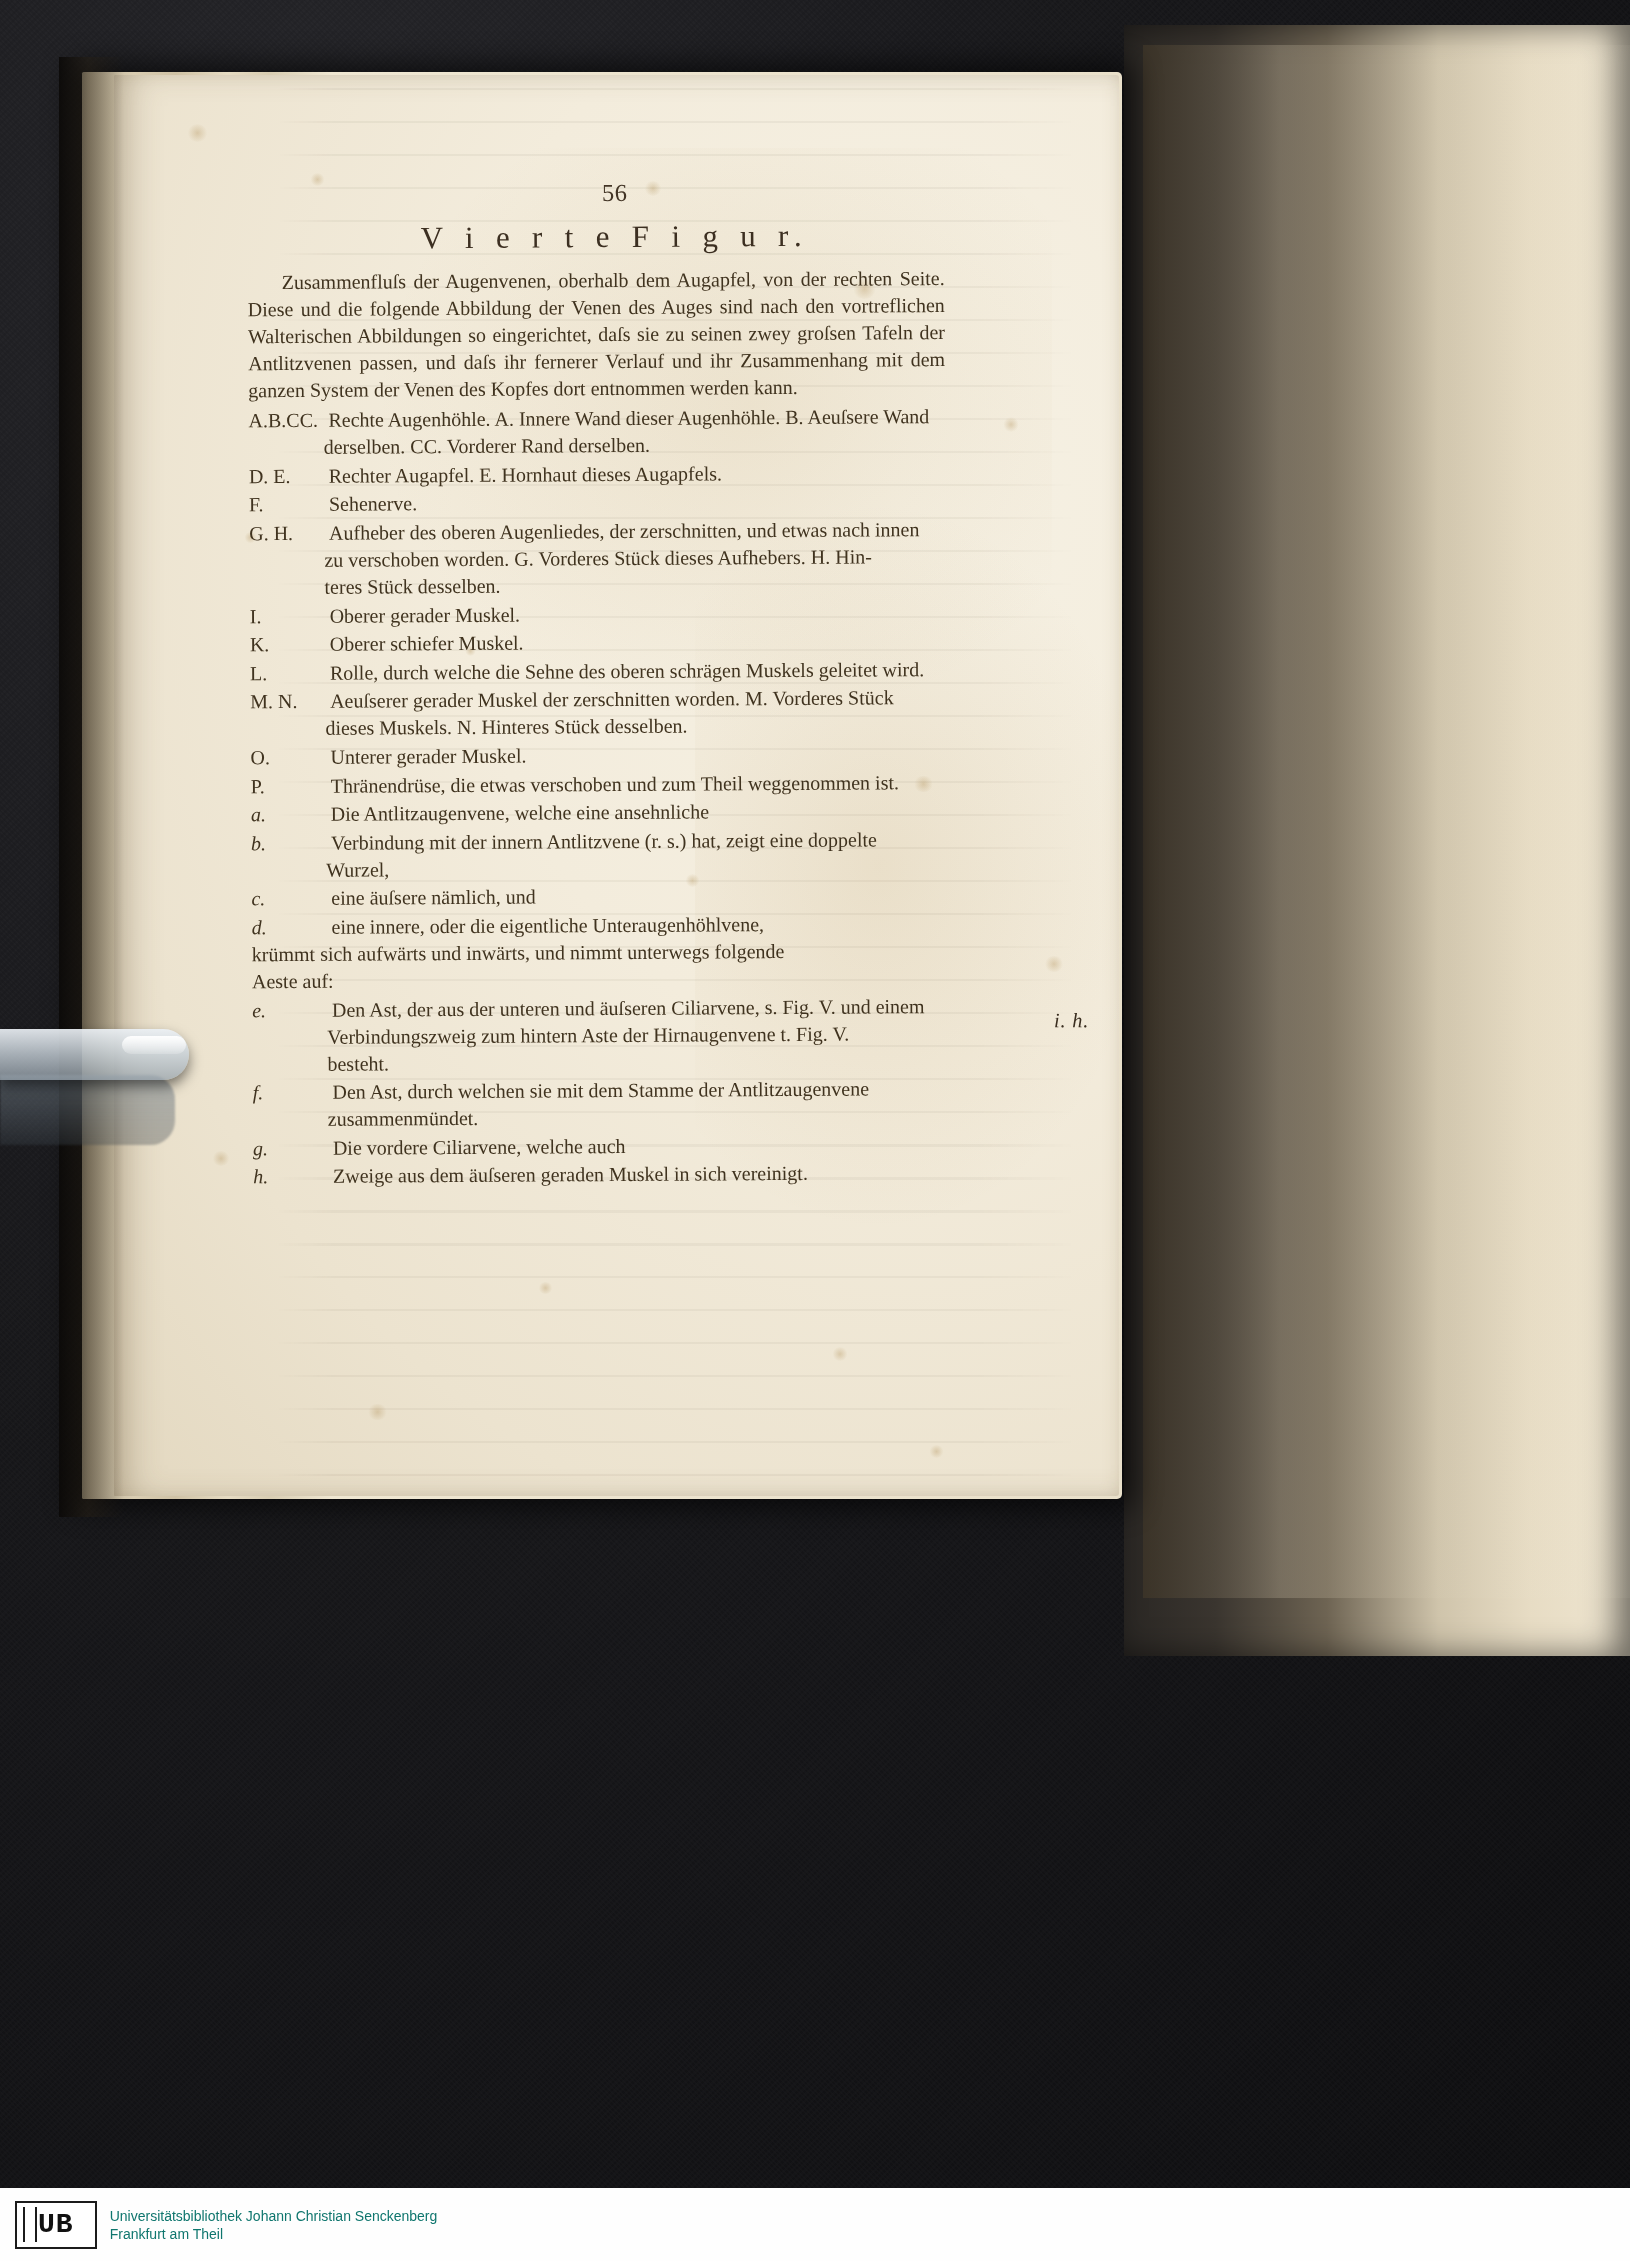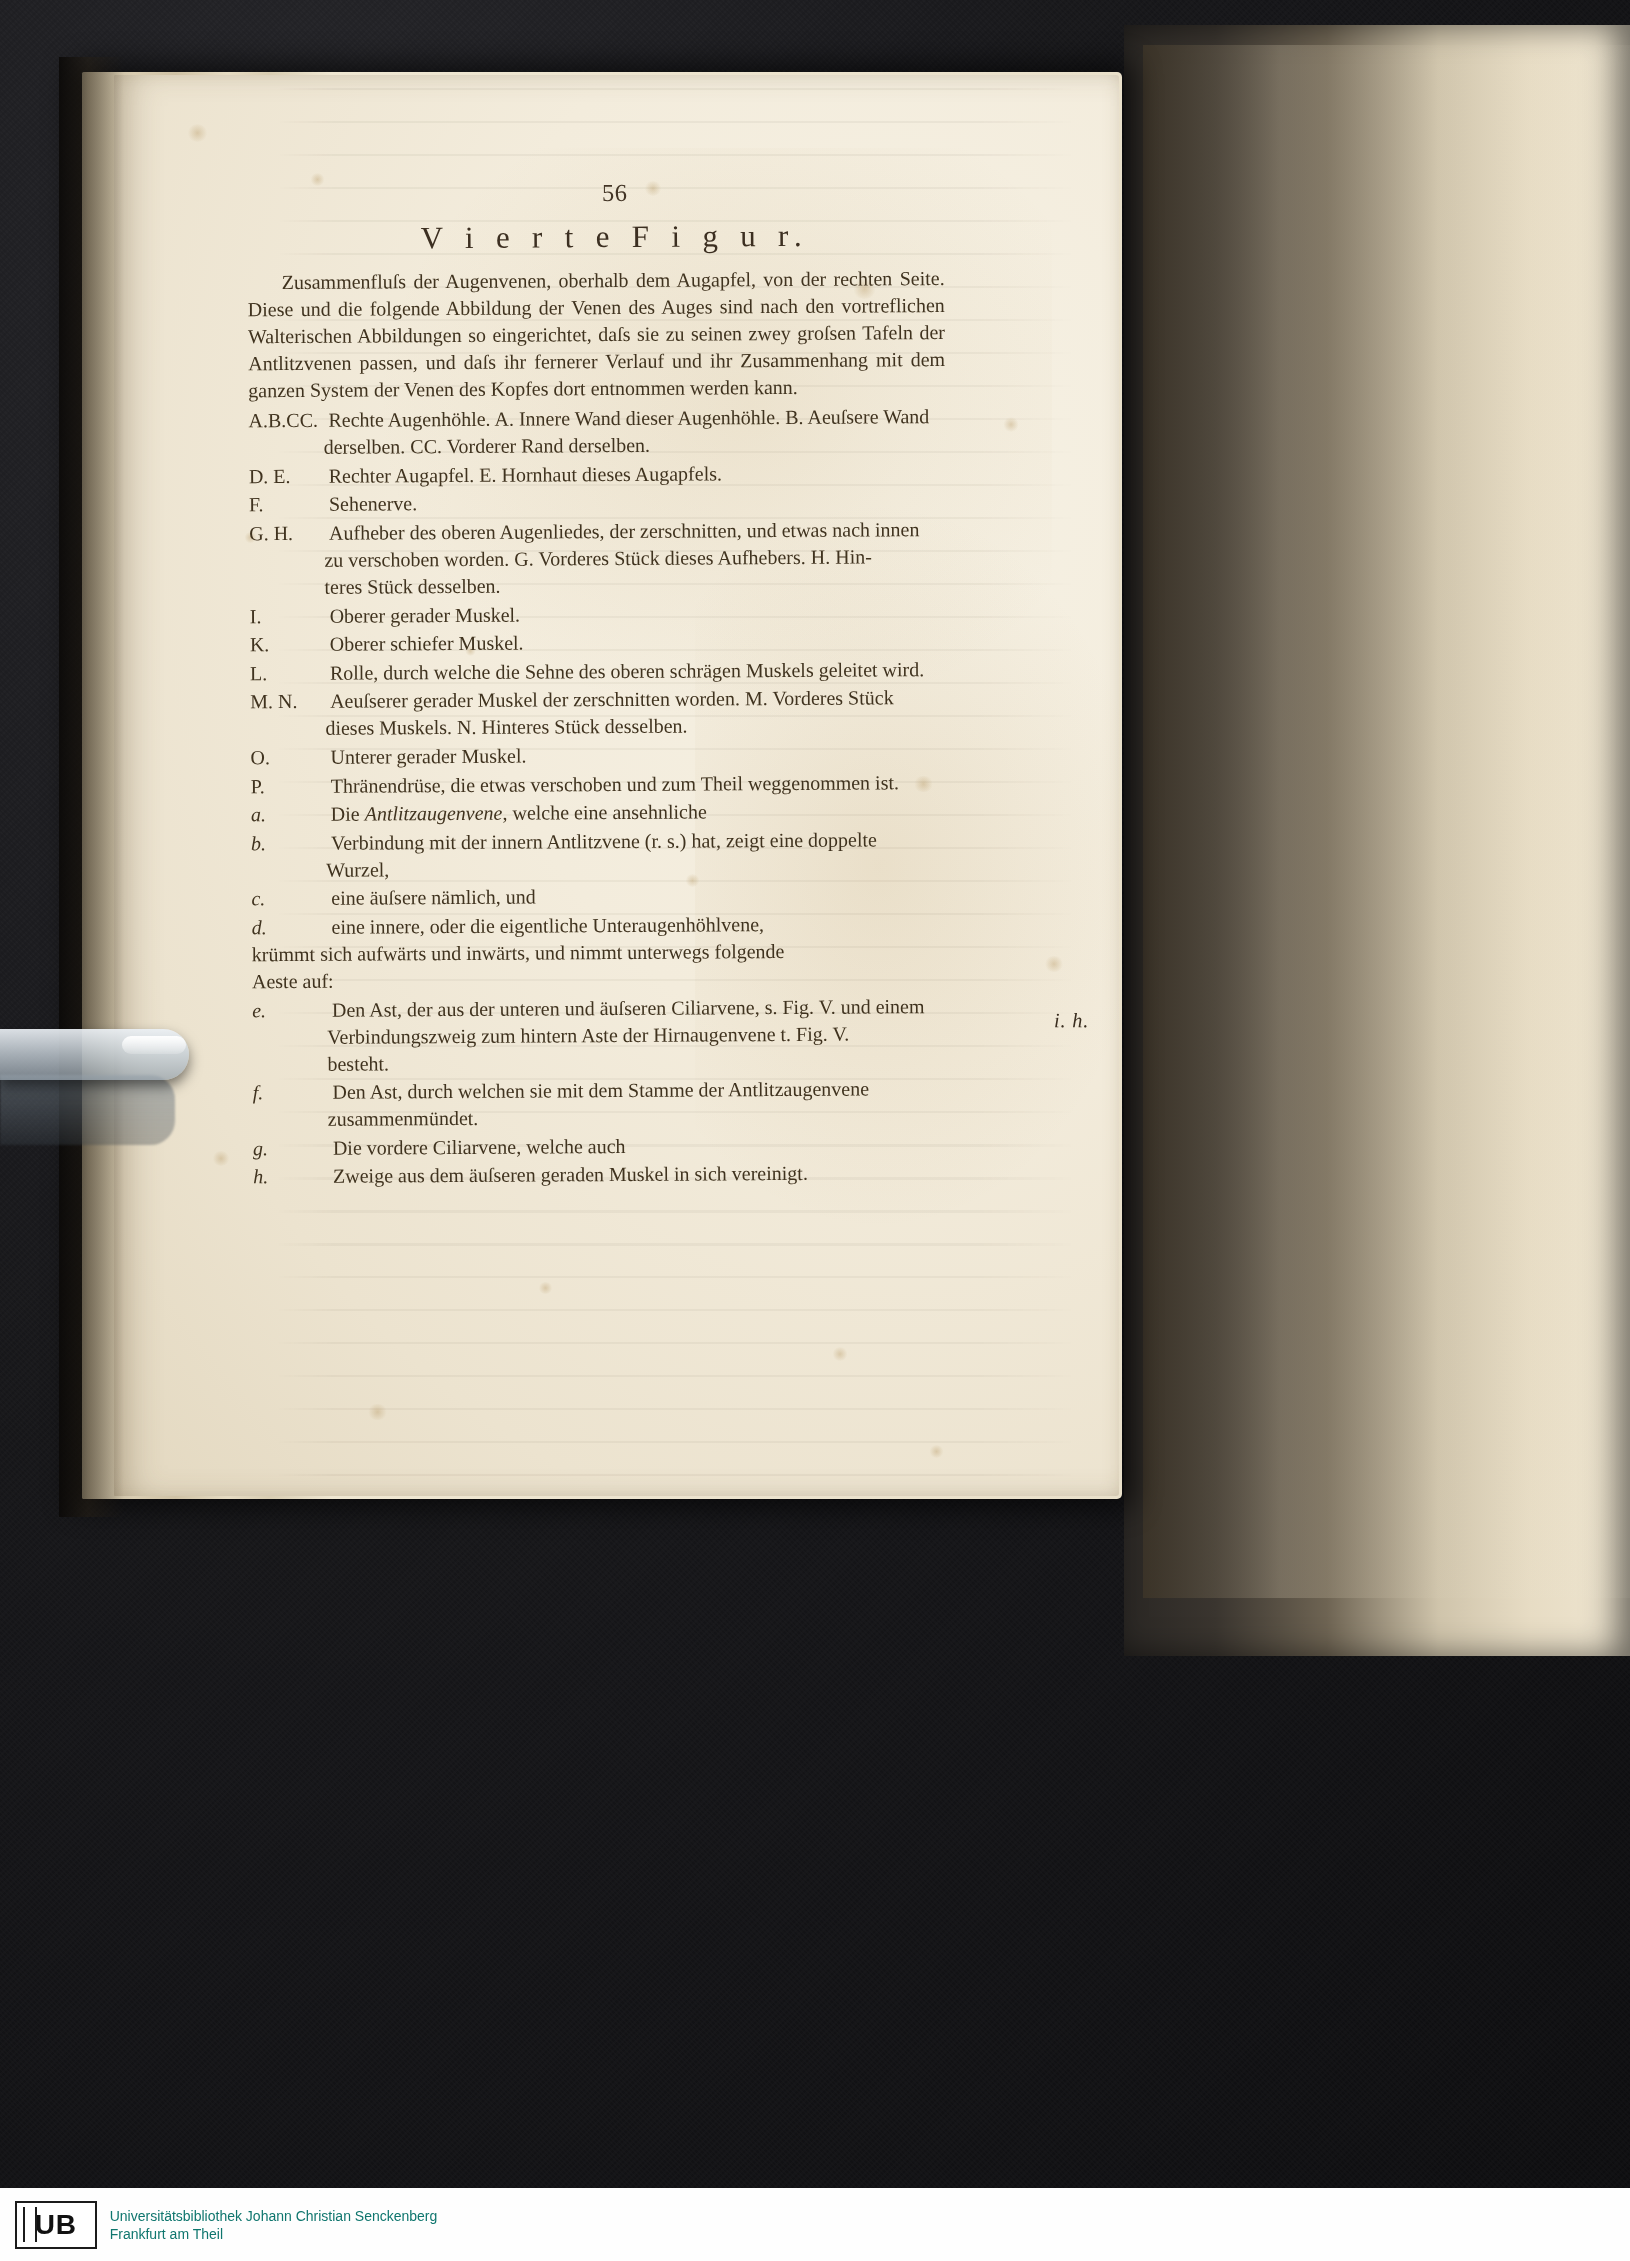--- a/index.html
+++ b/index.html
@@ -222,21 +222,21 @@
   .entry .val {
     flex: 1 1 auto;
     text-align: justify;
   }
   .cont {
     text-align: justify;
     margin-top: 0;
   }
   .cont.hang { padding-left: 75px; }
   .cont.full { padding-left: 0px; }
-  .ital { font-style: italic; }
+  .ital { }
   .catchword {
     position: absolute;
     right: 33px;
     top: 901px;
     font-style: italic;
     font-size: 20.4px;
     letter-spacing: 0.8px;
     margin-top: 36px;
   }
 
@@ -253,21 +253,21 @@
     padding-left: 14.7px;
     box-sizing: border-box;
   }
   #ub-logo {
     width: 78px;
     height: 44px;
     border: 2.4px solid #1b1b1b;
     display: flex;
     align-items: center;
     justify-content: center;
-    font-family: Liberation Sans, sans-serif;
+    font-family: Liberation Mono, monospace;
     font-weight: bold;
     font-size: 28px;
     letter-spacing: 0.8px;
     color: #111;
     position: relative;
     background: #fff;
   }
   #ub-logo::before {
     content: "";
     position: absolute;

